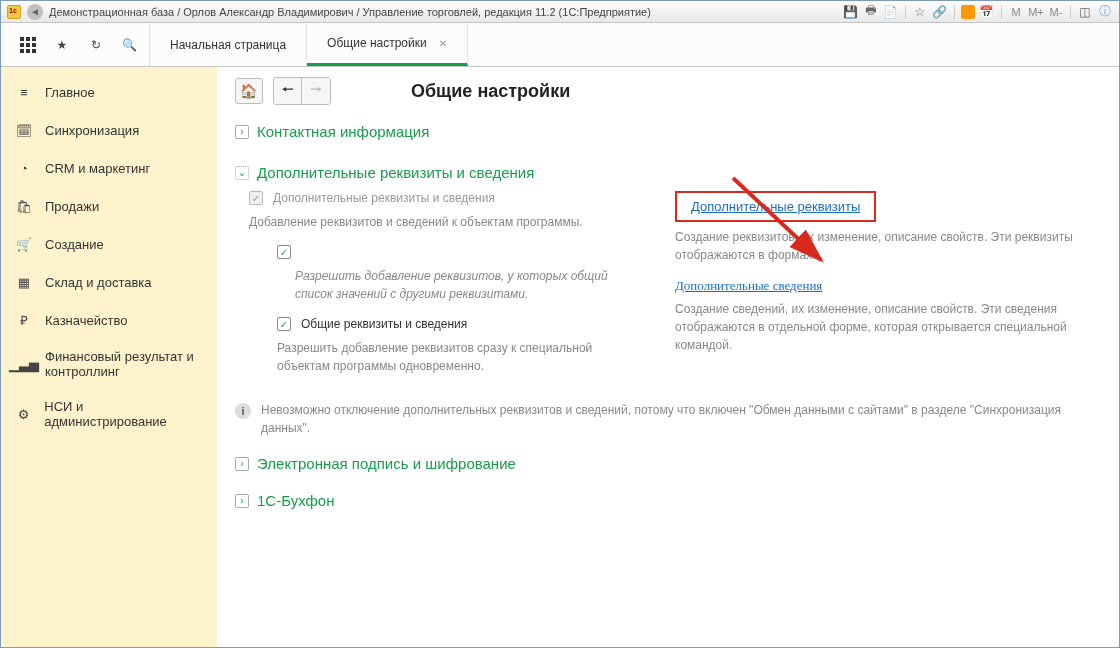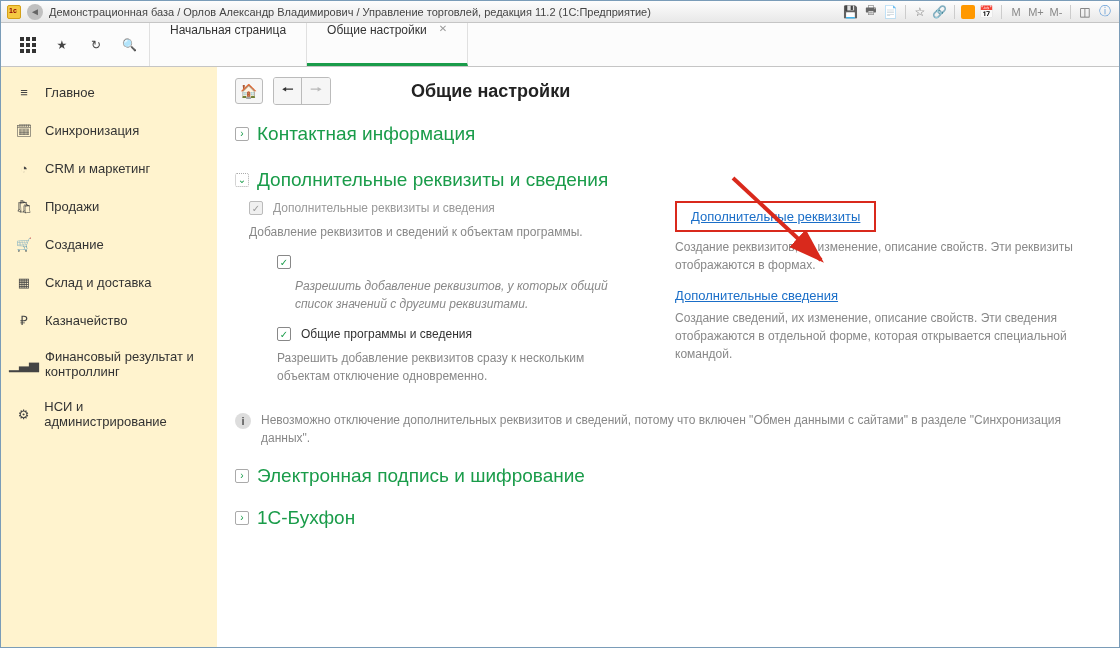--- a/index.html
+++ b/index.html
@@ -16,21 +16,21 @@
   .tool-icon { width: 16px; height: 16px; display: flex; align-items: center; justify-content: center; font-size: 12px; color: #666; cursor: pointer; }
   .tool-sep { width: 1px; height: 14px; background: #ccc; margin: 0 2px; }
   .orange-dot { background: #ff9800; border-radius: 2px; width: 14px; height: 14px; }
   
   
   .tabbar { height: 44px; background: #fcfcfc; border-bottom: 1px solid #c5c5c5; display: flex; align-items: stretch; padding-left: 8px; }
   .tab-tools { display: flex; align-items: center; gap: 16px; padding: 0 10px; }
   .tab-tool { width: 18px; height: 18px; display: flex; align-items: center; justify-content: center; cursor: pointer; color: #444; }
   .grid9 { display: grid; grid-template-columns: repeat(3, 4px); grid-template-rows: repeat(3, 4px); gap: 2px; }
   .grid9 span { background: #333; }
-  .tab { display: flex; align-items: flex-start; padding: 0 20px; border-right: 1px solid #e0e0e0; cursor: pointer; font-size: 12px; color: #333; position: relative; }
+  .tab { display: flex; align-items: center; padding: 0 20px; border-right: 1px solid #e0e0e0; cursor: pointer; font-size: 12px; color: #333; position: relative; }
   .tab.active { border-bottom: 3px solid #1a9c4a; }
   .tab .close-x { margin-left: 12px; color: #999; font-size: 10px; }
   
   
   .main { flex: 1; display: flex; overflow: hidden; }
   
   
   .sidebar { width: 216px; background: #fff3ce; padding-top: 6px; }
   .side-item { display: flex; align-items: center; padding: 10px 14px; gap: 12px; cursor: pointer; color: #333; font-size: 13px; }
   .side-icon { width: 18px; height: 18px; display: flex; align-items: center; justify-content: center; color: #444; }
@@ -40,21 +40,21 @@
   .topbar { display: flex; align-items: center; gap: 10px; margin-bottom: 18px; }
   .btn-sq { width: 28px; height: 26px; border: 1px solid #bbb; background: #f6f6f6; border-radius: 3px; display: flex; align-items: center; justify-content: center; cursor: pointer; font-size: 14px; }
   .btn-sq.disabled { color: #bbb; }
   .nav-group { display: flex; border: 1px solid #bbb; border-radius: 3px; overflow: hidden; }
   .nav-group .btn-sq { border: none; border-right: 1px solid #bbb; border-radius: 0; }
   .nav-group .btn-sq:last-child { border-right: none; }
   .page-title { font-size: 18px; font-weight: bold; color: #222; margin-left: 70px; }
   
   .section-header { display: flex; align-items: center; gap: 8px; margin: 14px 0 10px 0; cursor: pointer; }
   .section-toggle { width: 14px; height: 14px; border: 1px solid #aaa; background: #fff; border-radius: 2px; display: flex; align-items: center; justify-content: center; font-size: 10px; line-height: 1; color: #1a9c4a; }
-  .section-title { font-size: 19px; color: #1a9c4a; }
+  .section-title { font-size: 15px; color: #1a9c4a; }
   
   .two-col { display: flex; gap: 40px; }
   .left-col { flex: 0 0 400px; }
   .right-col { flex: 1; }
   
   .checkbox-row { display: flex; align-items: center; gap: 10px; margin-bottom: 8px; }
   .chk { width: 14px; height: 14px; border: 1px solid #888; border-radius: 2px; display: flex; align-items: center; justify-content: center; font-size: 10px; color: #1a9c4a; background: #fff; }
   .chk.disabled { background: #f0f0f0; color: #999; border-color: #bbb; }
   .chk-label { font-size: 12px; }
   .chk-label.disabled { color: #999; }
@@ -198,32 +198,32 @@
           </div>
           <div class="desc-text" style="margin-left:14px;">Добавление реквизитов и сведений к объектам программы.</div>
 
           <div class="checkbox-row indent" style="margin-left:42px;">
             <span class="chk">✓</span>
           </div>
           <div class="desc-text" style="margin-left:60px;font-style:italic;">Разрешить добавление реквизитов, у которых общий список значений с другими реквизитами.</div>
 
           <div class="checkbox-row indent" style="margin-left:42px;">
             <span class="chk">✓</span>
-            <span class="chk-label">Общие программы и сведения</span>
-          </div>
-          <div class="desc-text" style="margin-left:42px;">Разрешить добавление реквизитов сразу к нескольким объектам отключение одновременно.</div>
+            <span class="chk-label">Общие реквизиты и сведения</span>
+          </div>
+          <div class="desc-text" style="margin-left:42px;">Разрешить добавление реквизитов сразу к специальной объектам программы одновременно.</div>
         </div>
 
         <div class="right-col">
           <div class="link-box">
             <span class="link">Дополнительные реквизиты</span>
           </div>
           <div class="desc-text">Создание реквизитов, их изменение, описание свойств. Эти реквизиты отображаются в формах.</div>
           
-          <div style="margin-top:0;">
+          <div style="margin-top:0;font-family:Liberation Serif, serif;">
             <span class="link">Дополнительные сведения</span>
           </div>
           <div class="desc-text">Создание сведений, их изменение, описание свойств. Эти сведения отображаются в отдельной форме, которая открывается специальной командой.</div>
         </div>
       </div>
 
       <div class="info-row">
         <span class="info-icon">i</span>
         <span class="info-text">Невозможно отключение дополнительных реквизитов и сведений, потому что включен "Обмен данными с сайтами" в разделе "Синхронизация данных".</span>
       </div>

